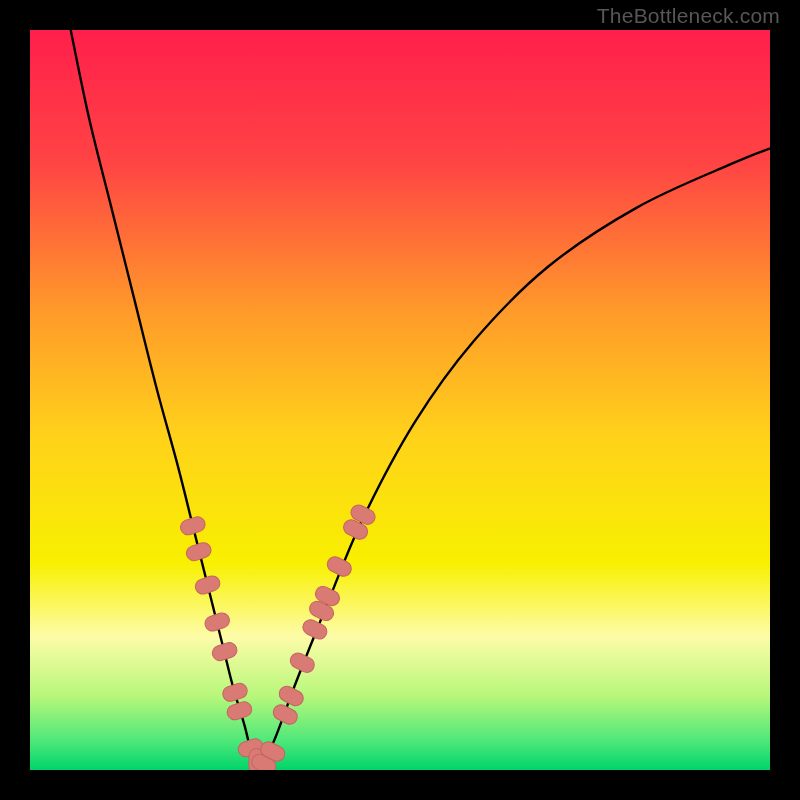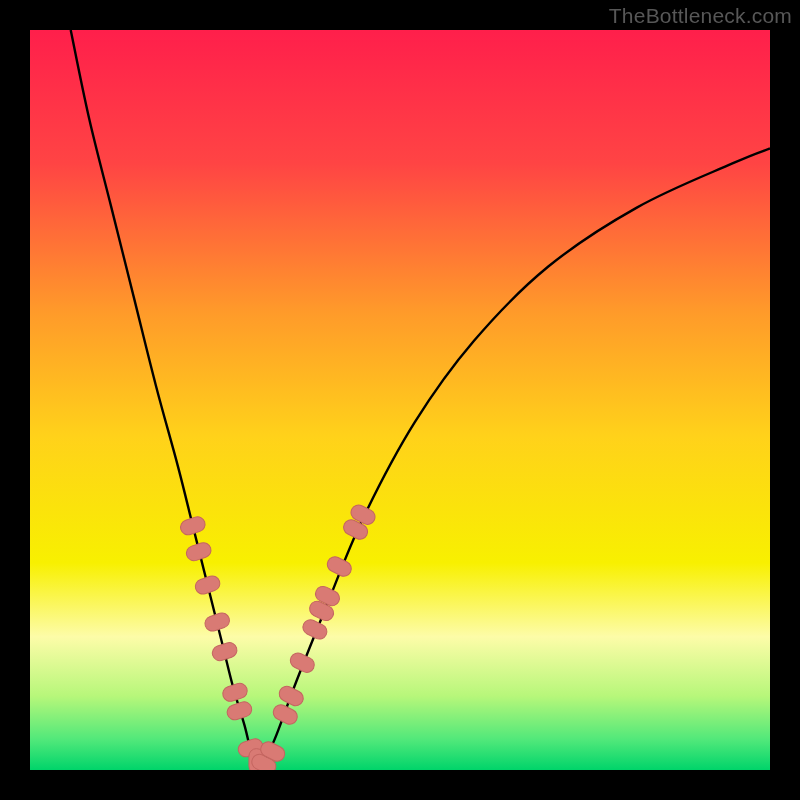--- a/index.html
+++ b/index.html
@@ -18,21 +18,21 @@
     height: 740px;
     overflow: hidden;
   }
   .gradient {
     position: absolute;
     top: 0; left: 0; right: 0; bottom: 0;
   }
   .watermark {
     position: absolute;
     top: 4px;
-    right: 8px;
+    right: 20px;
     font-family: Arial, Helvetica, sans-serif;
     font-size: 21px;
     color: #575757;
     letter-spacing: 0.2px;
   }
   svg.curve {
     position: absolute;
     top: 0; left: 0;
     width: 740px;
     height: 740px;

